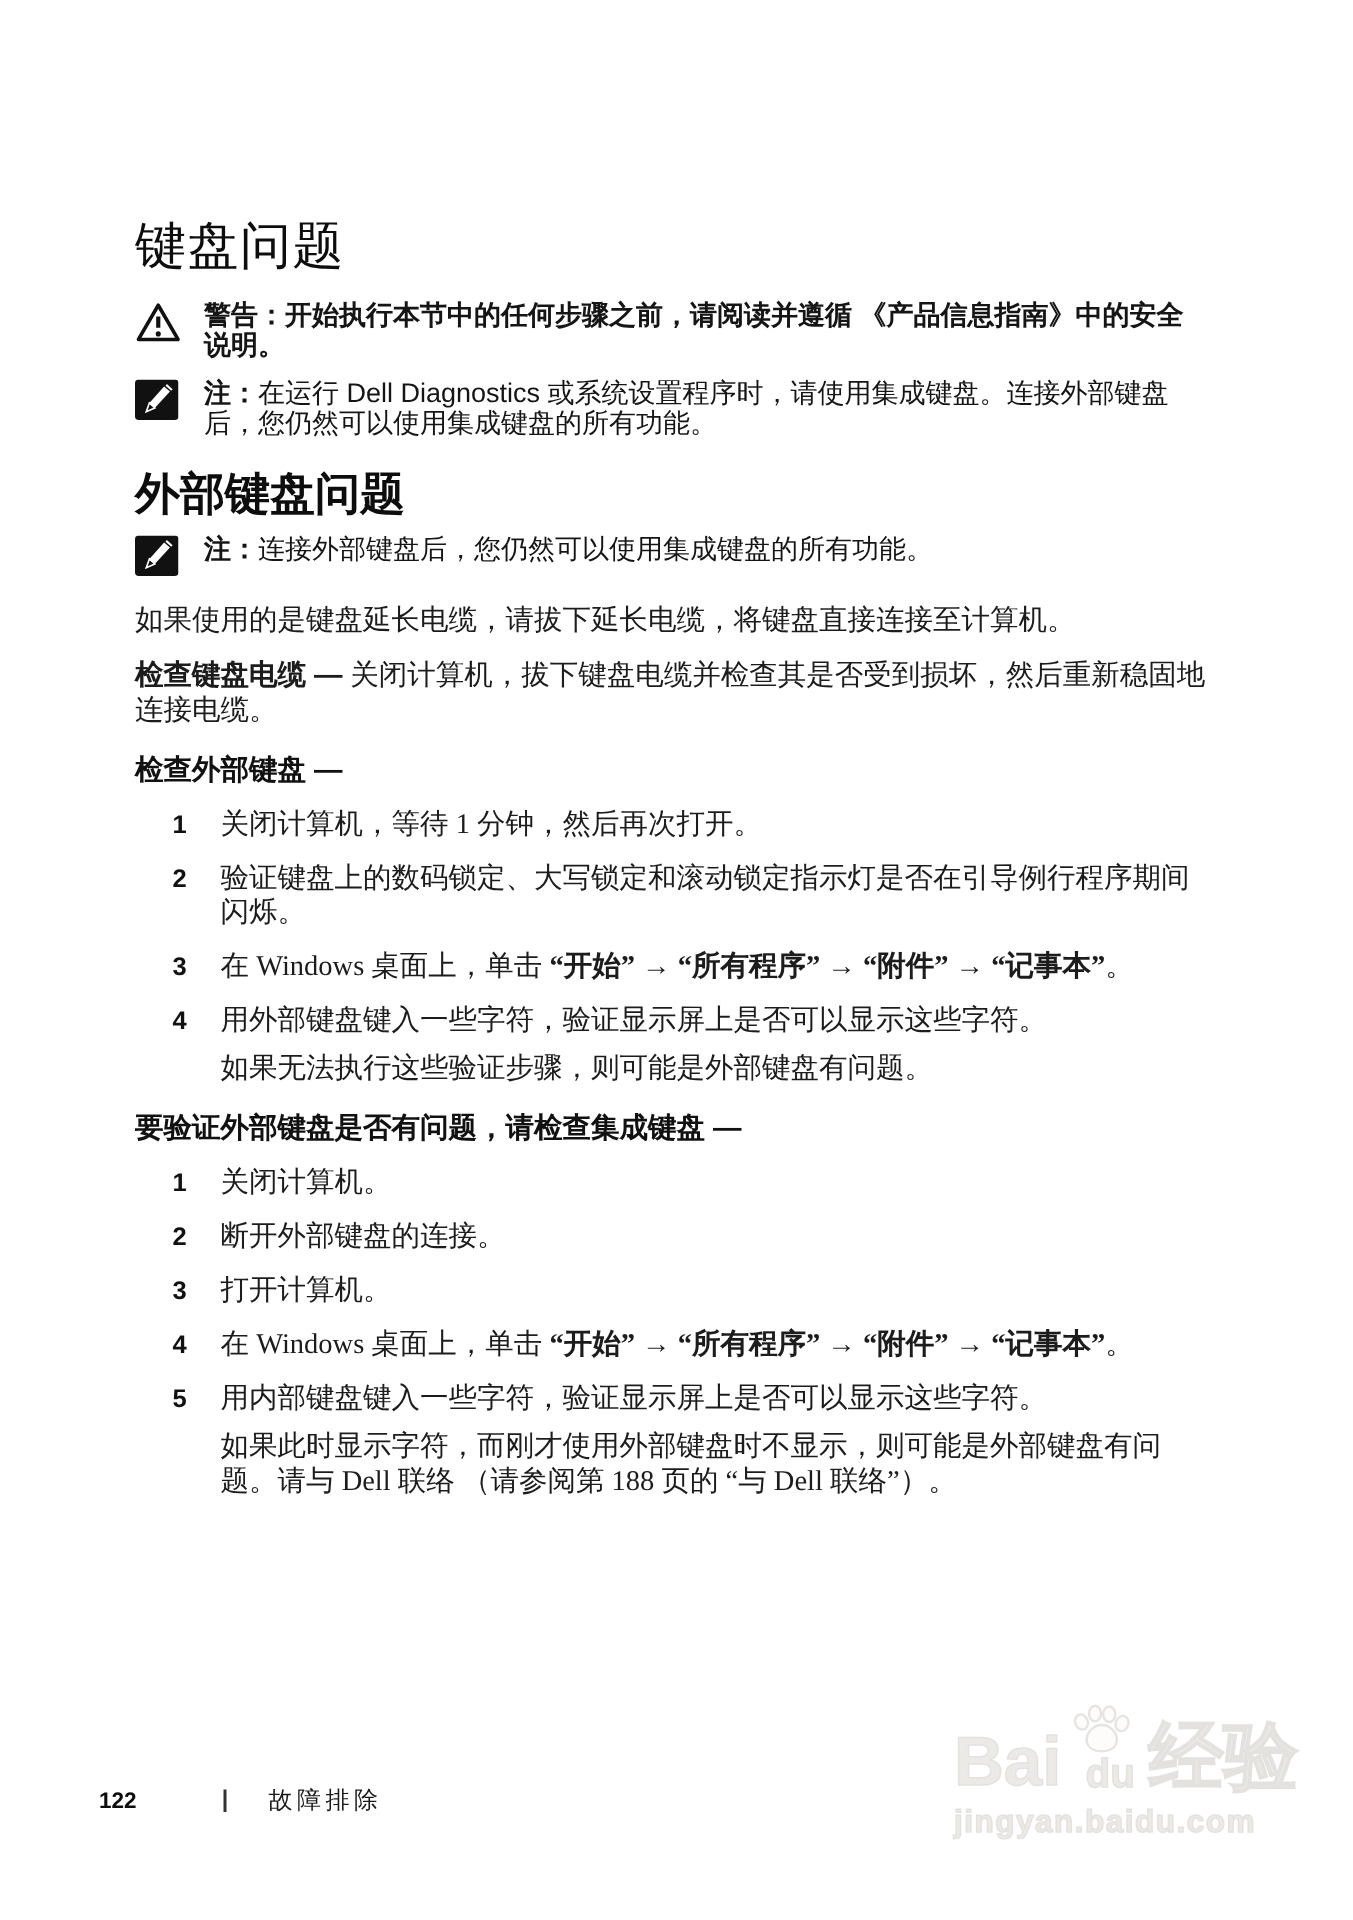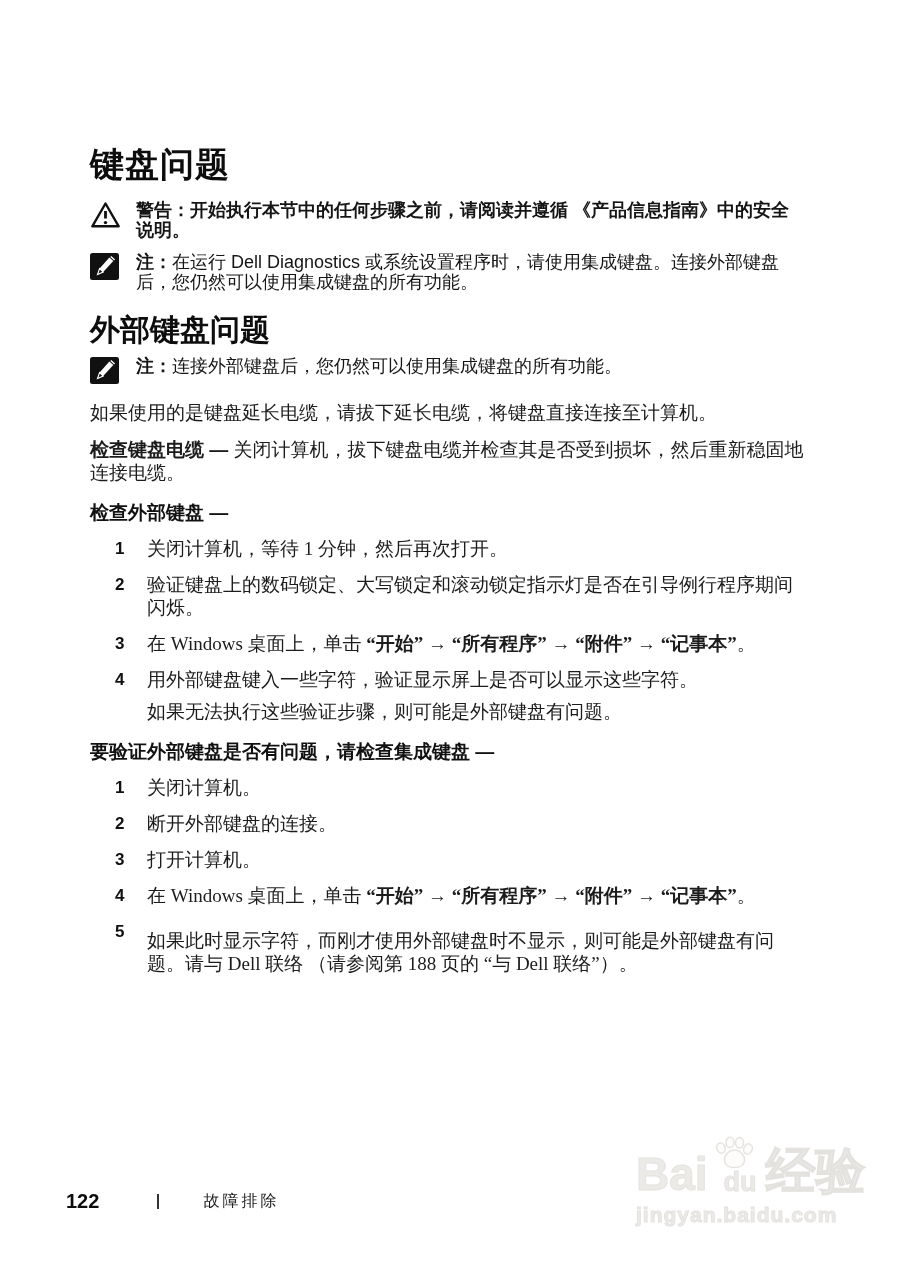--- a/index.html
+++ b/index.html
@@ -8,21 +8,21 @@
     width: 902px; height: 1280px;
     position: relative; overflow: hidden;
     font-family: "Liberation Serif", serif;
     color: #1c1c1c;
   }
   .content {
     position: absolute; left: 90px; top: 144px; width: 716px;
   }
   h1.doc-title {
     font-family: "Liberation Sans", sans-serif;
-    font-weight: bold; font-size: 34px; line-height: 40px;
+    font-weight: normal; font-size: 34px; line-height: 40px;
     letter-spacing: 1px; color: #0d0d0d;
     margin: 0 0 16px 0;
   }
   h2.sec-title {
     font-family: "Liberation Sans", sans-serif;
     font-weight: bold; font-size: 30px; line-height: 28px;
     color: #0d0d0d; margin: 24px 0 8px 0;
   }
   .adm { display: flex; margin: 12px 0 10px 0; }
   .adm-icon { flex: 0 0 46px; padding-top: 1px; }
@@ -55,28 +55,28 @@
   .li-body { flex: 1 1 auto; }
   .li-text { font-size: 19px; line-height: 23px; }
   .li-after { font-size: 19px; line-height: 23px; margin-top: 9px; }
   .seg-bold { font-weight: bold; }
   .footer {
     position: absolute; left: 66px; top: 1190px;
     display: flex; align-items: center;
   }
   .page-num {
     font-family: "Liberation Sans", sans-serif;
-    font-weight: bold; font-size: 20px; color: #0d0d0d;
+    font-weight: bold; font-size: 15px; color: #0d0d0d;
   }
   .footer-divider {
     width: 0; height: 15px; border-left: 2px solid #333;
     margin-left: 58px;
   }
   .footer-label {
-    margin-left: 44px;
+    margin-left: 28px;
     font-family: "Liberation Sans", sans-serif;
     font-size: 16px; letter-spacing: 3px; color: #1a1a1a;
   }
   .watermark {
     position: absolute; left: 636px; top: 1136px; width: 250px;
     font-family: "Liberation Sans", sans-serif; font-weight: bold;
     color: #eceae7;
     -webkit-text-stroke: 1px #e4e2df;
     user-select: none;
   }
@@ -204,20 +204,21 @@
         <span class="num">4</span>
         <div class="li-body">
           <div class="li-text"><span>在 Windows 桌面上，单击 </span><span class="seg-bold">“开始”</span><span> → </span><span class="seg-bold">“所有程序”</span><span> → </span><span class="seg-bold">“附件”</span><span> → </span><span class="seg-bold">“记事本”</span><span>。</span></div>
 
         </div>
       </div>
 
       <div class="li">
         <span class="num">5</span>
         <div class="li-body">
+          <div class="li-text"><span>用内部键盘键入一些字符，验证显示屏上是否可以显示这些字符。</span></div>
           <div class="li-after">如果此时显示字符，而刚才使用外部键盘时不显示，则可能是外部键盘有问题。请与 Dell 联络 （请参阅第 188 页的 “与 Dell 联络”）。</div>
         </div>
       </div>
     </div>
 
 
 </div>
 
 <div class="footer">
   <span class="page-num">122</span>

